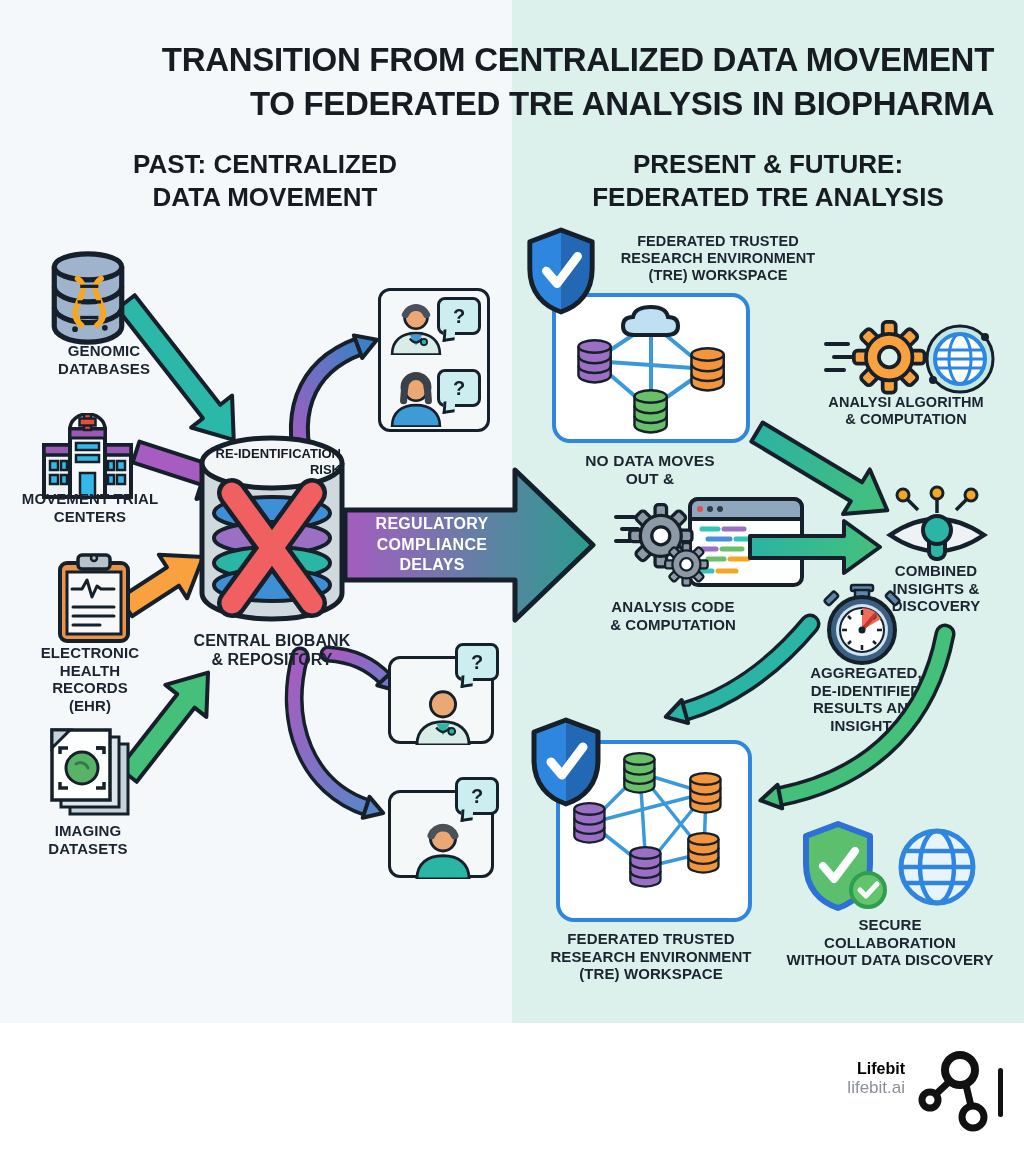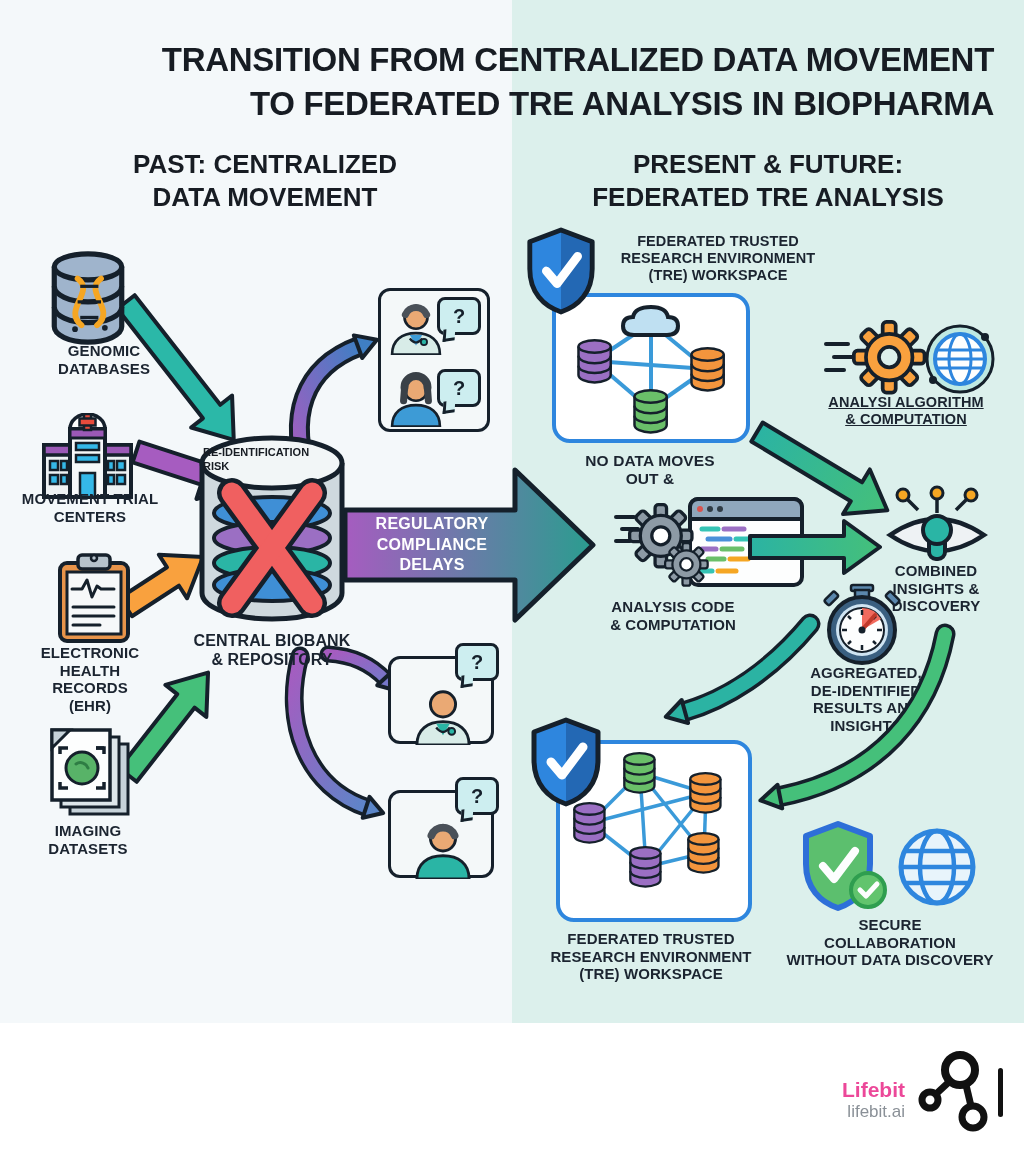--- a/index.html
+++ b/index.html
@@ -22,24 +22,24 @@
   .res-box{position:absolute;background:#f4f8f9;border:3.5px solid var(--ink,#15202b);border-radius:12px;box-sizing:border-box;}
   .q-bubble{position:absolute;width:38px;height:32px;background:#cdeef0;border:3px solid var(--ink,#15202b);
             border-radius:8px;display:flex;align-items:center;justify-content:center;
             font-weight:800;font-size:20px;color:#15202b;}
   .q-bubble::after{content:'';position:absolute;left:3px;bottom:-9px;width:9px;height:9px;background:#cdeef0;
             border-left:3px solid var(--ink,#15202b);border-bottom:3px solid var(--ink,#15202b);transform:rotate(-8deg) skew(-12deg);}
   .arrow{position:absolute;overflow:visible;}
   #big-arrow-text{position:absolute;left:352px;top:500px;width:160px;height:90px;display:flex;
             align-items:center;justify-content:center;text-align:center;color:#fff;font-weight:800;
             font-size:16px;line-height:1.3;white-space:pre-line;letter-spacing:.3px;}
-  #risk-text{position:absolute;left:203px;top:446px;width:138px;text-align:left;font-weight:800;
-            font-size:11px;line-height:1.25;color:#171c23;white-space:pre-line;}
+  #risk-text{position:absolute;left:203px;top:446px;width:138px;text-align:right;font-weight:800;
+            font-size:13px;line-height:1.25;color:#171c23;white-space:pre-line;}
   #logo-text{position:absolute;left:780px;top:1060px;width:125px;text-align:right;}
-  #logo-name{font-size:21px;font-weight:700;color:#ec4899;line-height:1.15;margin-top:18px;}
+  #logo-name{font-size:16px;font-weight:700;color:#000000;line-height:1.15;}
   #logo-domain{font-size:17px;color:#8a9097;line-height:1.2;}
 </style>
 </head>
 <body>
 
 <div id="canvas">
 
   <svg width="0" height="0" style="position:absolute">
     <defs>
       <symbol id="sym-db" viewBox="0 0 60 72" overflow="visible">
@@ -331,21 +331,21 @@
     <circle cx="140" cy="41" r="25" fill="#fdfefe" stroke="#2e86de" stroke-width="4"></circle>
     <ellipse cx="140" cy="41" rx="11" ry="25" fill="none" stroke="#2e86de" stroke-width="3"></ellipse>
     <g stroke="#2e86de" stroke-width="3" fill="none">
       <path d="M117,32 h46"></path>
         <path d="M115,41 h50"></path>
         <path d="M117,50 h46"></path>
     </g>
     <circle cx="165" cy="19" r="4" fill="#15202b"></circle>
       <circle cx="113" cy="62" r="4" fill="#15202b"></circle>
   </svg>
-  <div class="label" style="left:811px;top:394px;width:190px;font-size:14.5px;text-decoration:underline;">ANALYSI ALGORITHM
+  <div class="label" style="left:811px;top:394px;width:190px;font-size:14.5px;">ANALYSI ALGORITHM
 &amp; COMPUTATION</div>
 
   <svg class="abs" style="left:612px;top:495px;" width="195" height="98" viewBox="0 0 195 98">
     <g stroke="#15202b" stroke-width="4" stroke-linecap="round">
       <line x1="4" y1="22" x2="22" y2="22"></line>
         <line x1="10" y1="34" x2="26" y2="34"></line>
         <line x1="4" y1="46" x2="18" y2="46"></line>
     </g>
     <rect x="78" y="4" width="112" height="86" rx="8" fill="#fdfefe" stroke="#15202b" stroke-width="4"></rect>
     <path d="M78,12 a8,8 0 0 1 8,-8 h96 a8,8 0 0 1 8,8 v12 h-112 z" fill="#8fa7bc" stroke="#15202b" stroke-width="4"></path>

